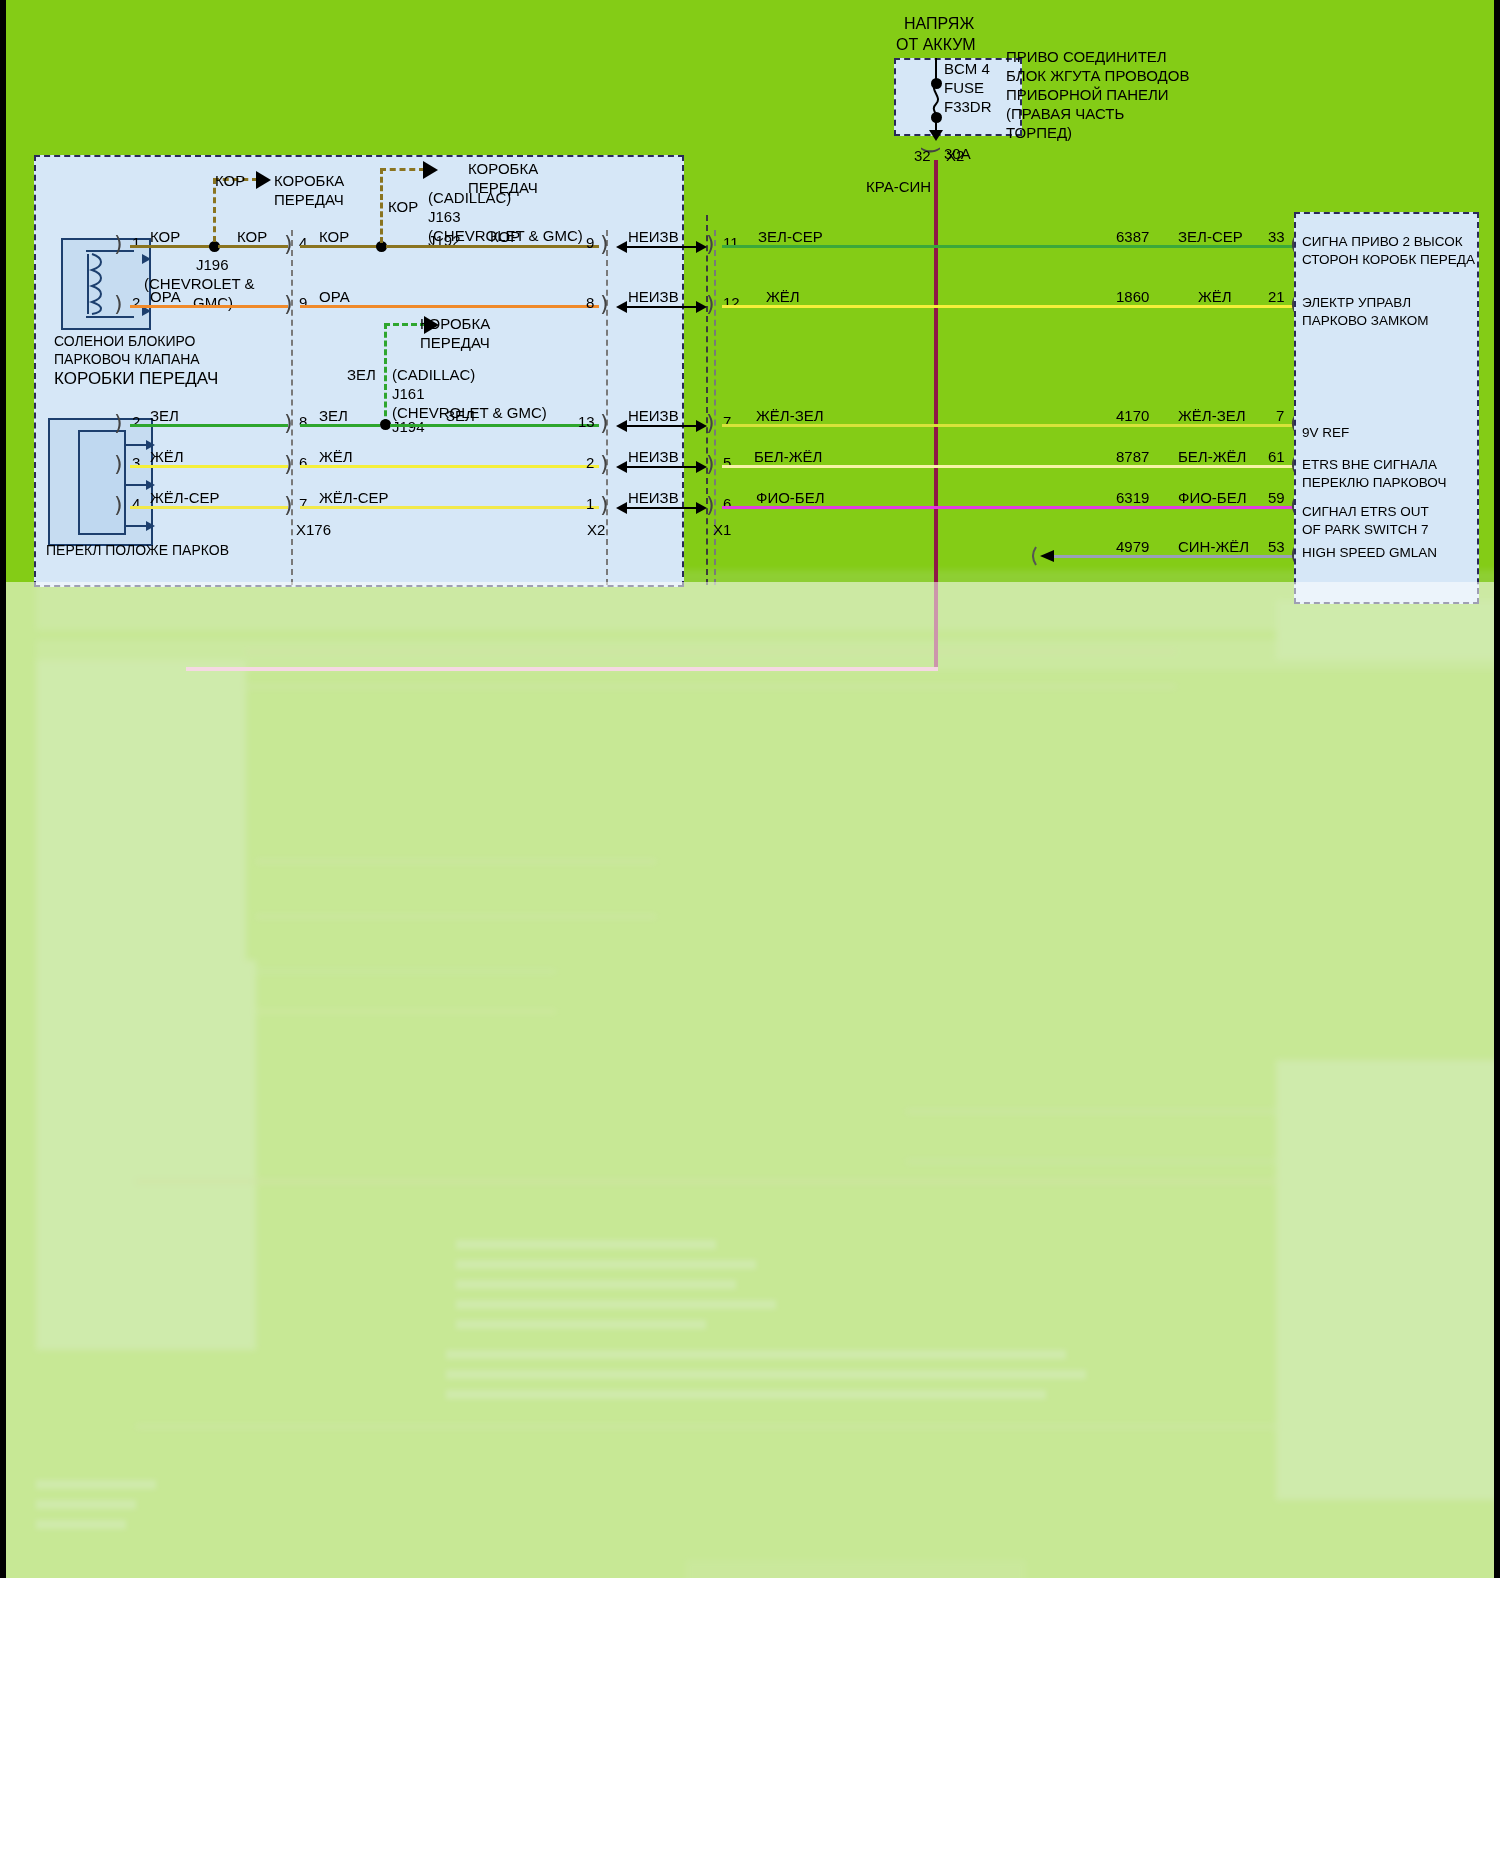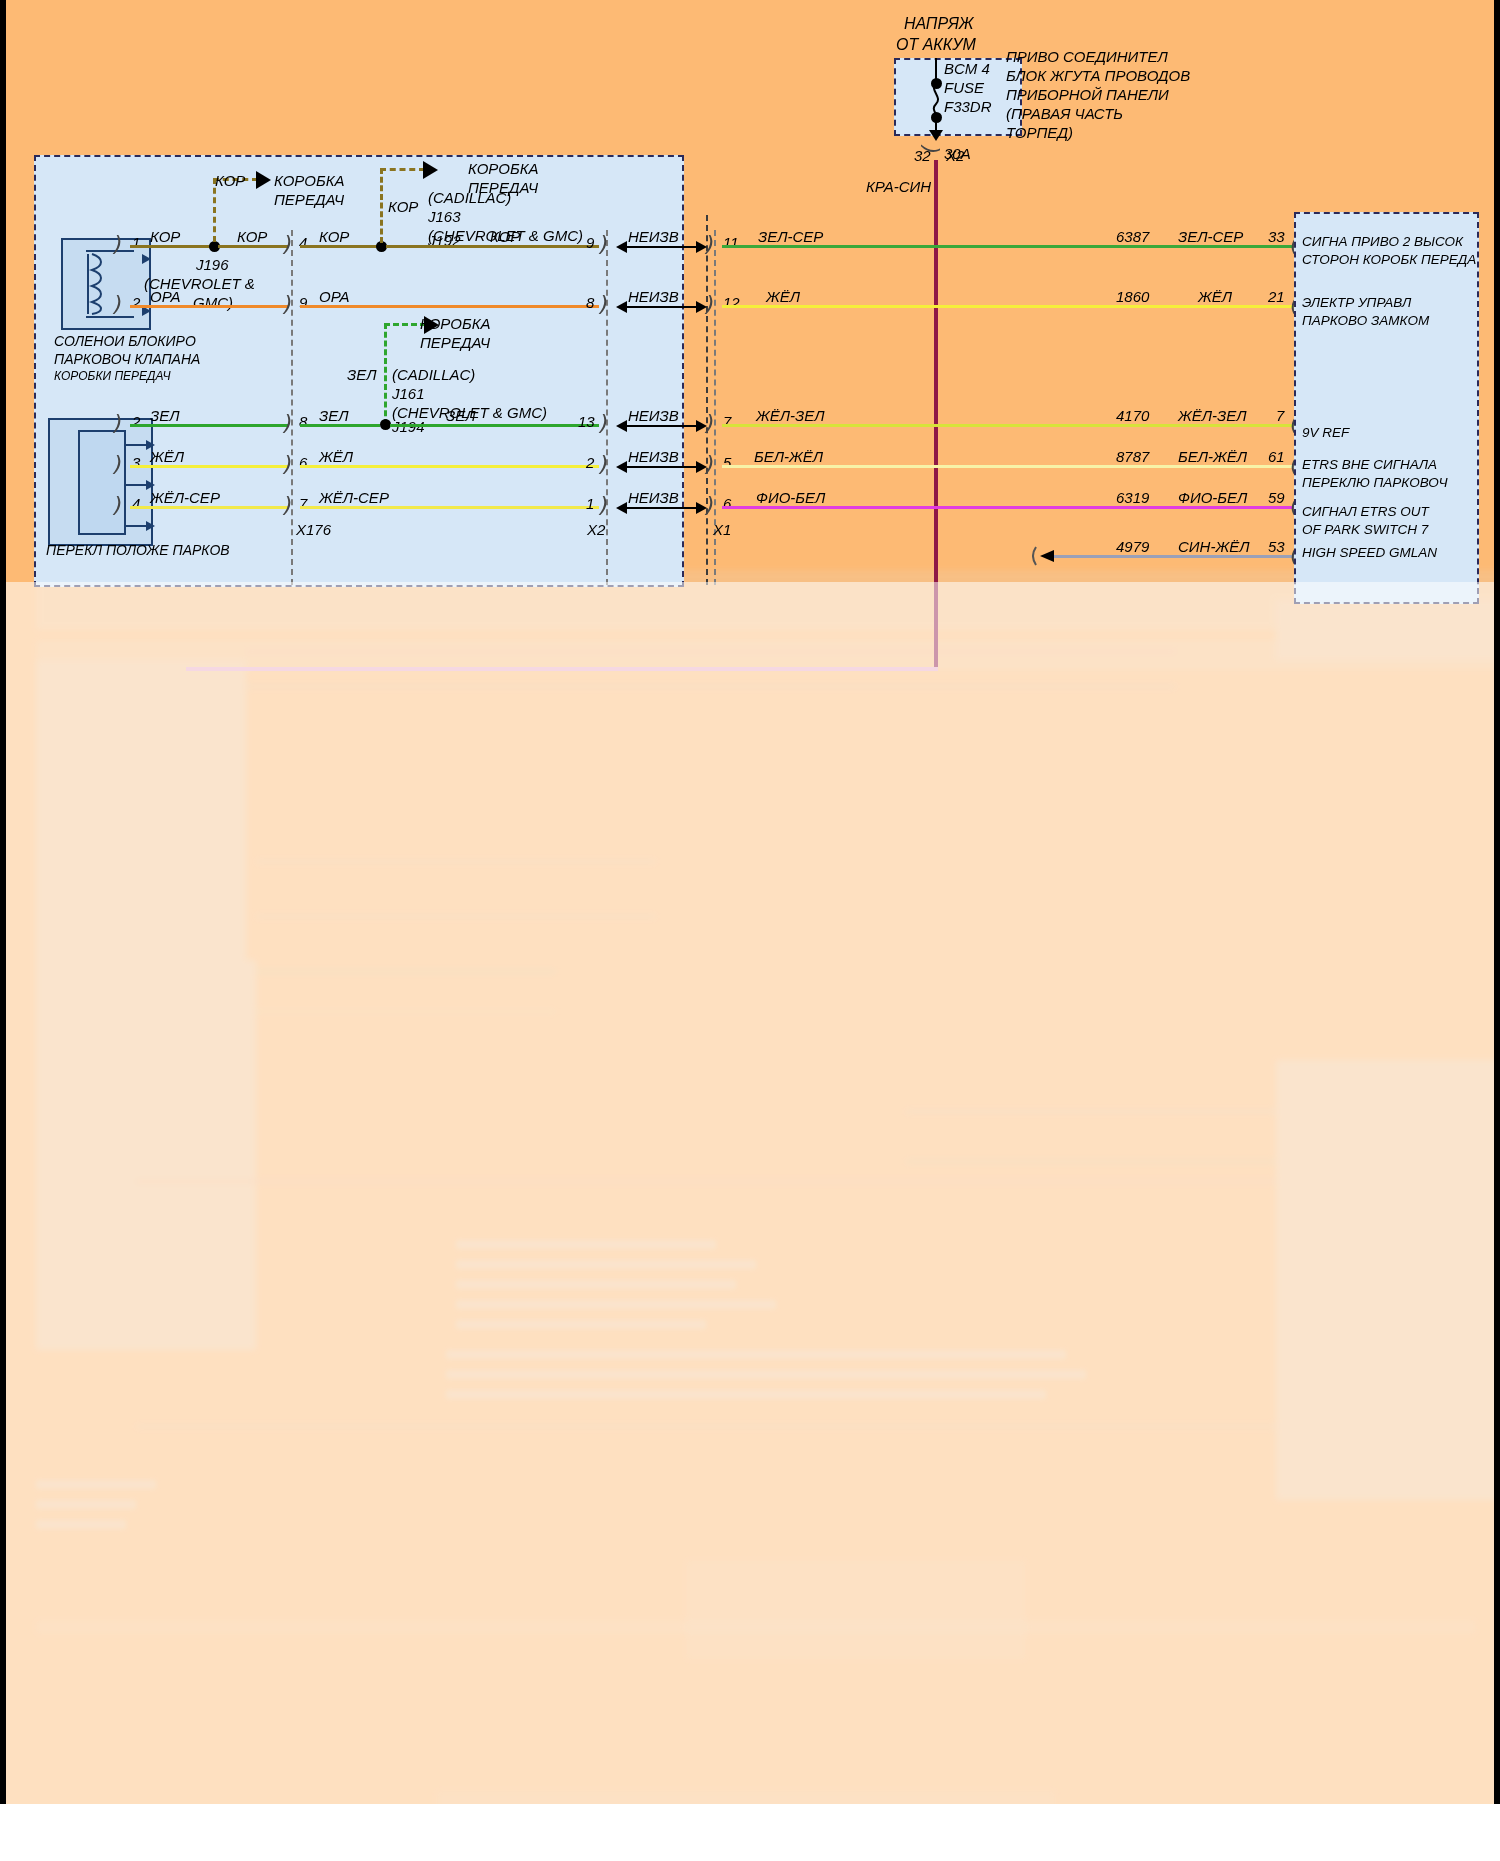--- a/index.html
+++ b/index.html
@@ -1,22 +1,21 @@
 <!DOCTYPE html>
 <html><head>
 <meta charset="utf-8">
 <style>
   html,body{margin:0;padding:0;background:#fff;}
   body{font-family:"Liberation Sans","DejaVu Sans",sans-serif;}
   #page{
-    position:relative;width:1500px;height:1804px;
-    background:#fdba74;overflow:hidden;
+    position:relative;width:1500px;height:1578px;
+    background:#84cc16;overflow:hidden;
     border-left:6px solid #000;border-right:6px solid #000;
     box-sizing:border-box;
-    font-style:italic;
   }
   
   .abs{position:absolute;}
   .txt{position:absolute;font-size:15px;color:#000;white-space:pre;line-height:1.18;}
   .txt.md{font-size:15px;}
   .wire{position:absolute;height:3px;}
   .vwire{position:absolute;width:3px;}
   .box-dash{position:absolute;border:2px dashed #2a2a5a;background:#d6e7f7;box-sizing:border-box;}
   .dot{position:absolute;width:11px;height:11px;border-radius:50%;background:#000;}
   .vdash{position:absolute;width:0;border-left:2px dashed #7a7a7a;}
@@ -128,21 +127,21 @@
   <div class="coilbox" style="left:55px;top:238px;width:90px;height:92px;"></div>
   <div class="coil-inner" style="left:80px;top:250px;width:48px;height:68px;border-left:none;"></div>
   <svg class="abs" style="left:74px;top:252px;" width="24" height="64" viewBox="0 0 24 64">
     <path d="M12 2 C 24 6, 24 14, 12 18 C 24 22, 24 30, 12 34 C 24 38, 24 46, 12 50 C 24 54, 24 60, 12 62" stroke="#1d3f6e" stroke-width="2" fill="none"></path>
     <line x1="8" y1="2" x2="8" y2="62" stroke="#1d3f6e" stroke-width="2"></line>
   </svg>
   <div class="smallarrow" style="left:136px;top:254px;"></div>
   <div class="smallarrow" style="left:136px;top:306px;"></div>
   <div class="txt" style="left:48px;top:333px;font-size:14px;">СОЛЕНОИ БЛОКИРО</div>
   <div class="txt" style="left:48px;top:351px;font-size:14px;">ПАРКОВОЧ КЛАПАНА</div>
-  <div class="txt" style="left:48px;top:369px;font-size:12px;">КОРОБКИ ПЕРЕДАЧ</div>
+  <div class="txt" style="left:48px;top:369px;font-size:17px;">КОРОБКИ ПЕРЕДАЧ</div>
 
   <div class="coilbox" style="left:42px;top:418px;width:105px;height:128px;"></div>
   <div class="sw-inner" style="left:72px;top:430px;width:48px;height:105px;"></div>
   <div class="abs" style="left:118px;top:444px;width:28px;height:2px;background:#1d3f6e;"></div>
   <div class="smallarrow" style="left:140px;top:440px;"></div>
   <div class="abs" style="left:118px;top:484px;width:28px;height:2px;background:#1d3f6e;"></div>
   <div class="smallarrow" style="left:140px;top:480px;"></div>
   <div class="abs" style="left:118px;top:525px;width:28px;height:2px;background:#1d3f6e;"></div>
   <div class="smallarrow" style="left:140px;top:521px;"></div>
   <div class="txt" style="left:40px;top:542px;font-size:14px;">ПЕРЕКЛ ПОЛОЖЕ ПАРКОВ</div>

